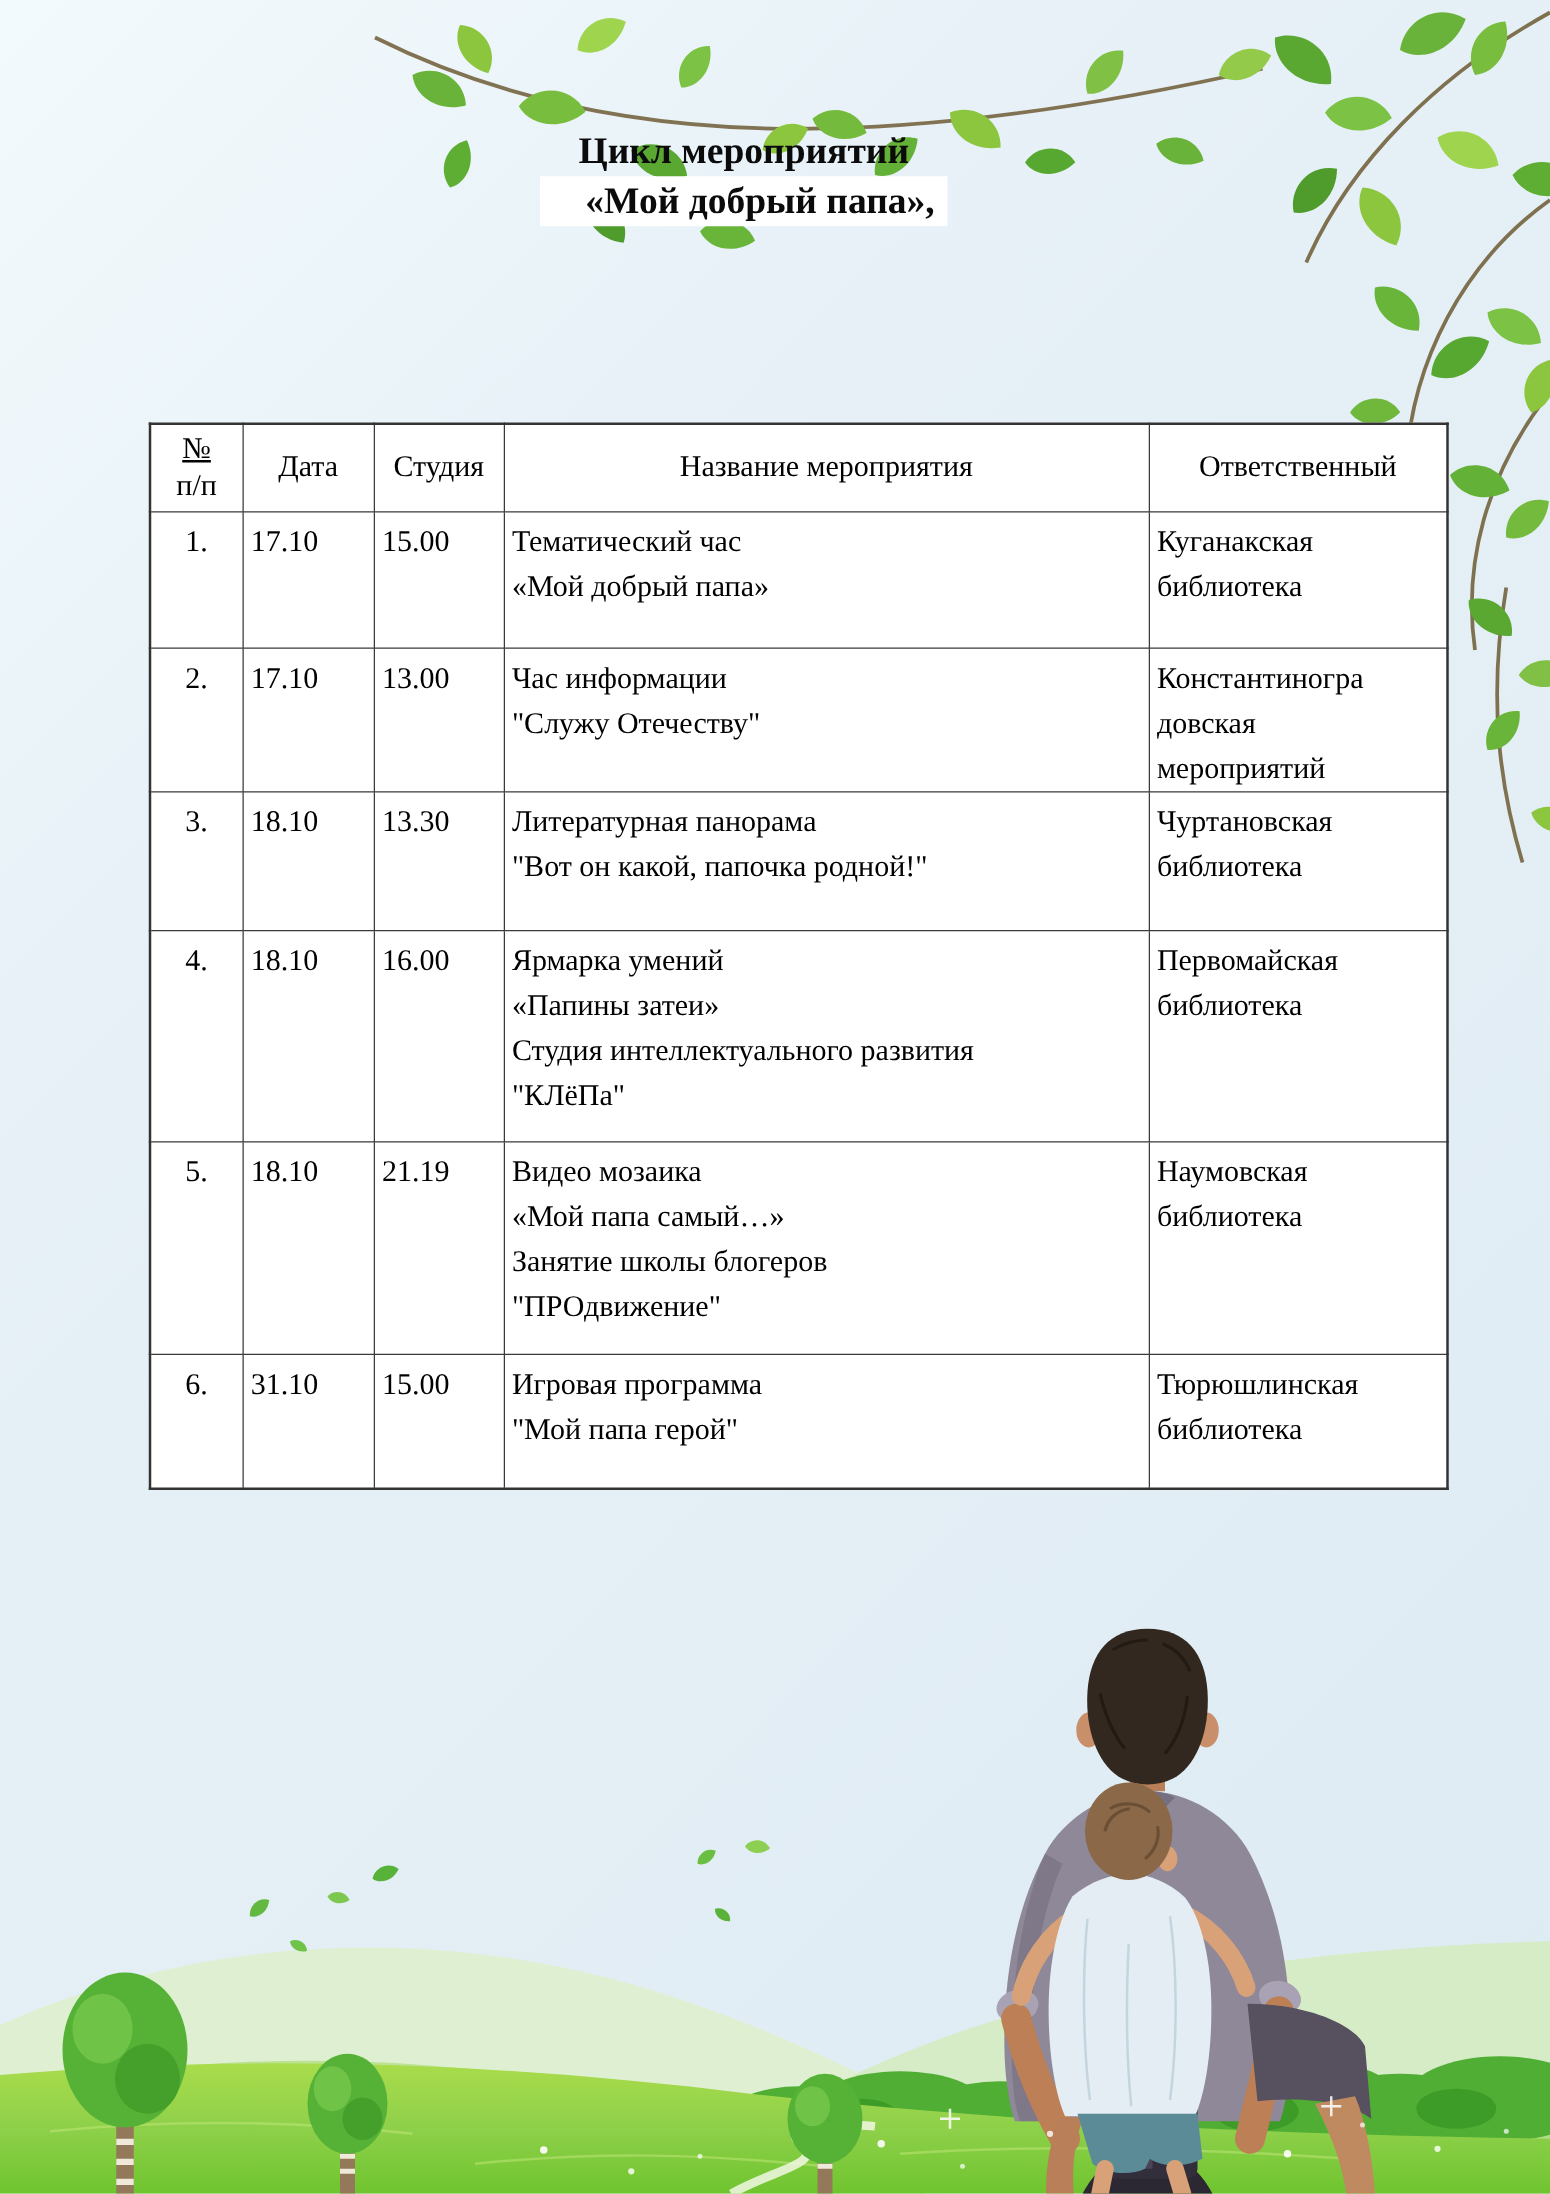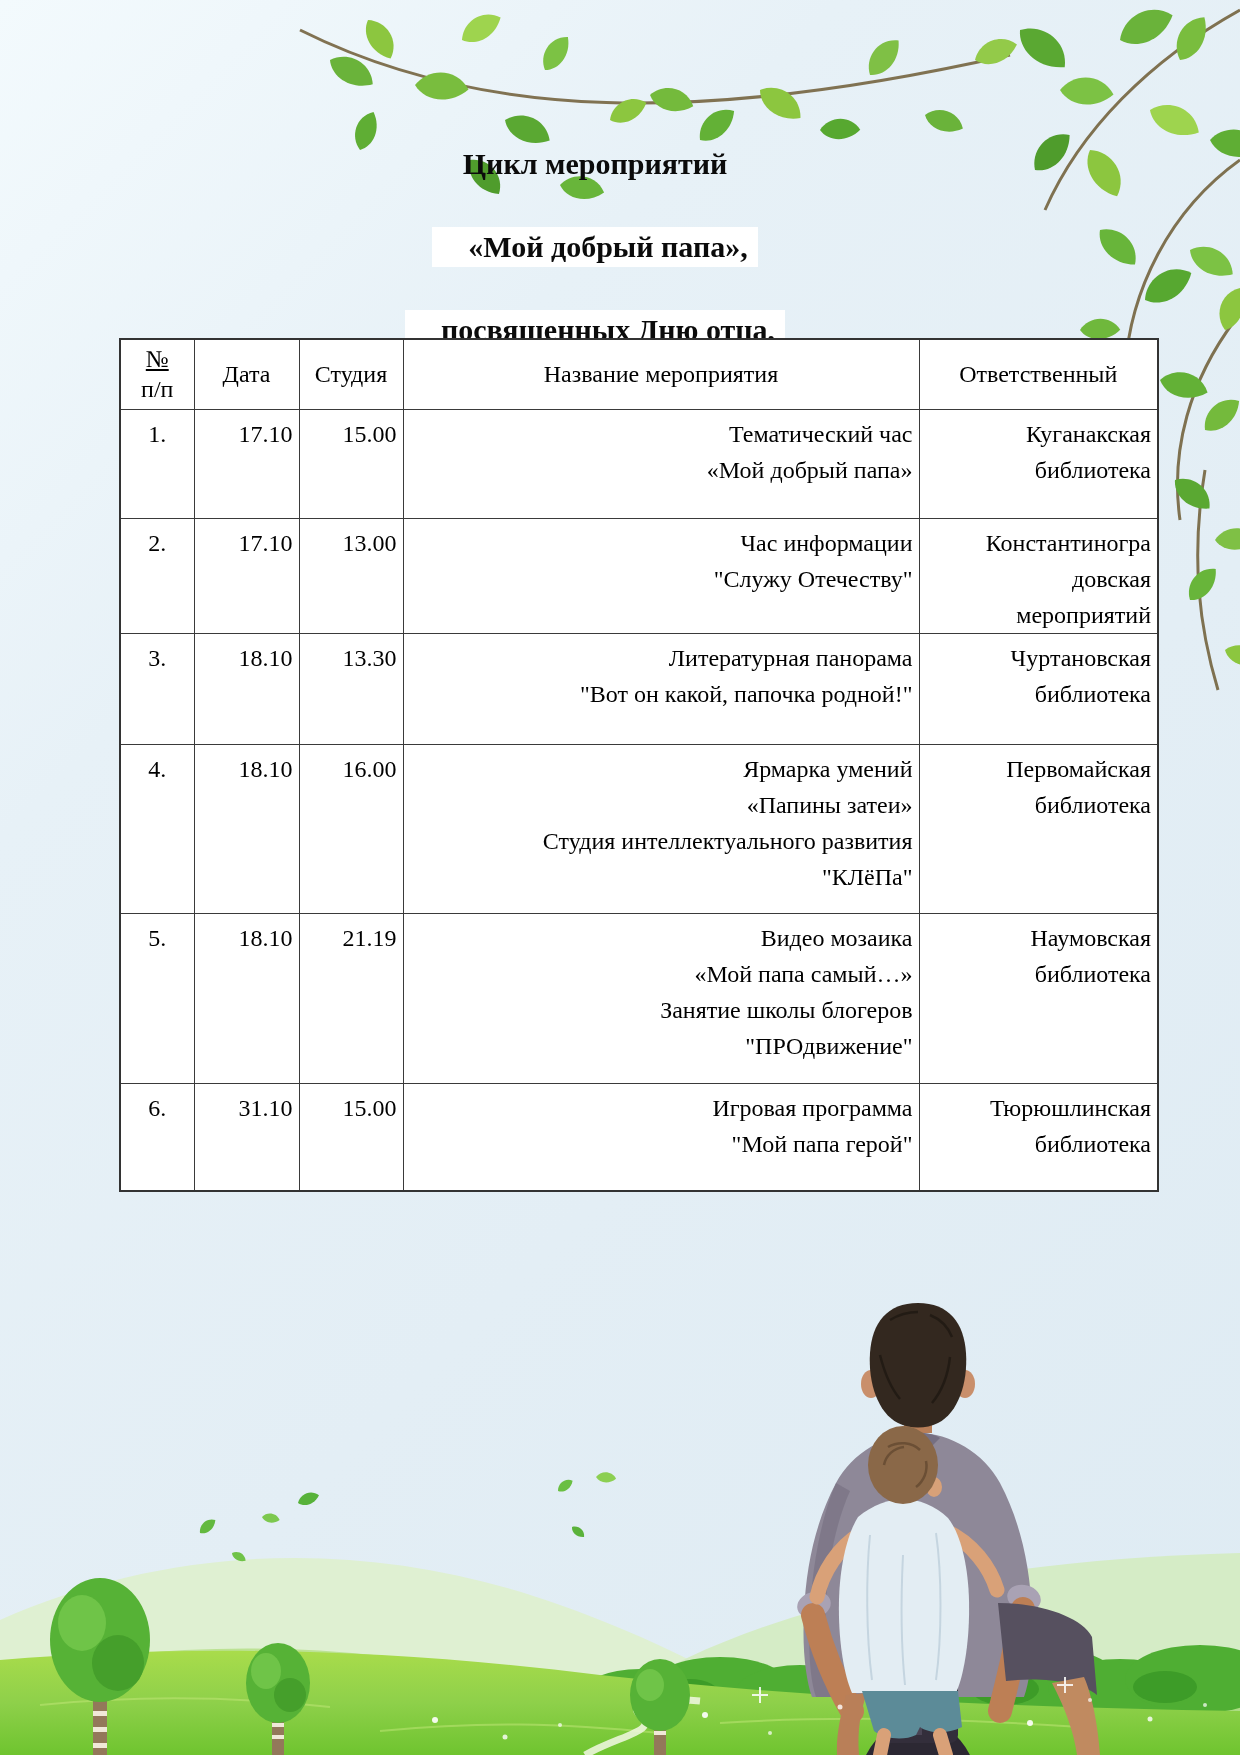--- a/index.html
+++ b/index.html
@@ -7,32 +7,32 @@
     width:1240px;height:1755px;position:relative;overflow:hidden;
     background:linear-gradient(135deg,#f3fafd 0%,#e7f1f7 28%,#e3eef5 60%,#deebf3 100%);
     font-family:"Liberation Serif","DejaVu Serif",serif;color:#000;
   }
   .abs{position:absolute;}
   
   #title{
     top:101px;left:0;width:1190px;text-align:center;
     font-weight:bold;font-size:30px;line-height:40px;color:#0b0b0b;
   }
-  #title .tline span{display:inline-block;padding:0 10px;margin-top:43px;}
+  #title .tline span{display:inline-block;padding:0 10px;}
   #title .tline.hl span{background:#ffffff;padding-left:36px;}
   
   #schedule{
     top:338px;left:119px;width:1038px;
     border-collapse:collapse;table-layout:fixed;
     background:#ffffff;font-size:24px;line-height:36px;
   }
   #schedule,#schedule td,#schedule th{border:1px solid #3a3a3a;}
   #schedule{border:2px solid #333;}
   #schedule th{font-weight:normal;vertical-align:middle;text-align:center;padding:2px 4px;line-height:30px;}
-  #schedule td{vertical-align:top;text-align:right;padding:6px 6px 0 6px;white-space:pre-line;overflow-wrap:break-word;}
+  #schedule td{vertical-align:top;text-align:left;padding:6px 6px 0 6px;white-space:pre-line;overflow-wrap:break-word;}
   #schedule td.c-num{text-align:center;}
   #schedule thead tr{height:70px;}
   #schedule tbody tr:nth-child(1){height:109px;}
   #schedule tbody tr:nth-child(2){height:110px;}
   #schedule tbody tr:nth-child(3){height:111px;}
   #schedule tbody tr:nth-child(4){height:169px;}
   #schedule tbody tr:nth-child(5){height:170px;}
   #schedule tbody tr:nth-child(6){height:108px;}
   .num-underline{text-decoration:underline;}
   
@@ -90,21 +90,20 @@
     <use href="#leaf" fill="#68b53a" transform="translate(1190,600) rotate(-40) scale(0.9)"></use>
     <use href="#leaf" fill="#8cc63f" transform="translate(1225,650) rotate(30) scale(0.85)"></use>
     <use href="#leaf" fill="#4f9c2c" transform="translate(1130,430) rotate(-70) scale(0.9)"></use>
     <use href="#leaf" fill="#6fb83c" transform="translate(1080,330) rotate(10) scale(0.9)"></use>
   </g>
 </svg>
 
 <div id="title" class="abs">
     <div class="tline"><span>Цикл мероприятий</span></div>
     <div class="tline hl"><span>«Мой добрый папа»,</span></div>
-    <div class="tline hl"><span>посвященных Дню отца,</span></div>
   </div>
 
 <table id="schedule" class="abs">
   <colgroup>
       <col style="width:74px">
       <col style="width:105px">
       <col style="width:104px">
       <col style="width:516px">
       <col style="width:239px">
     </colgroup>

